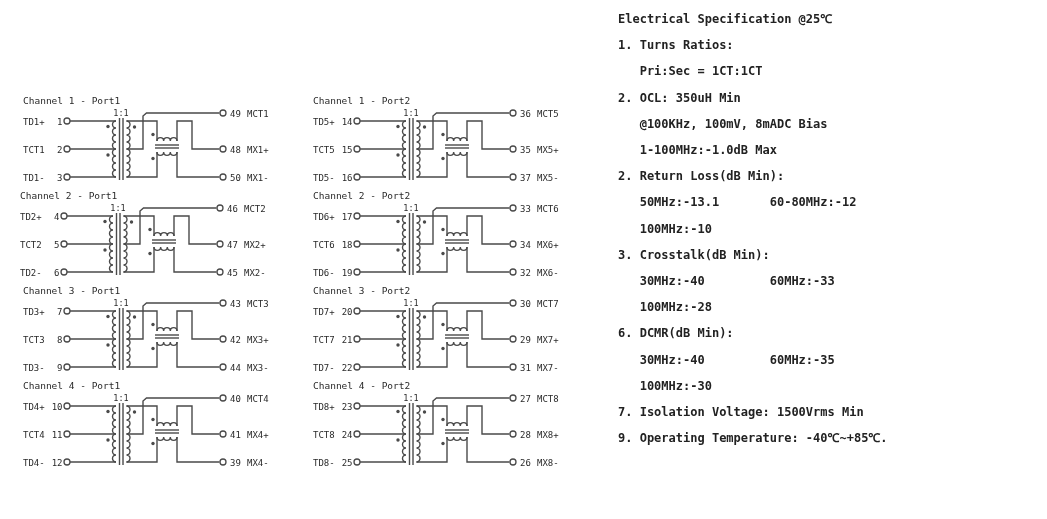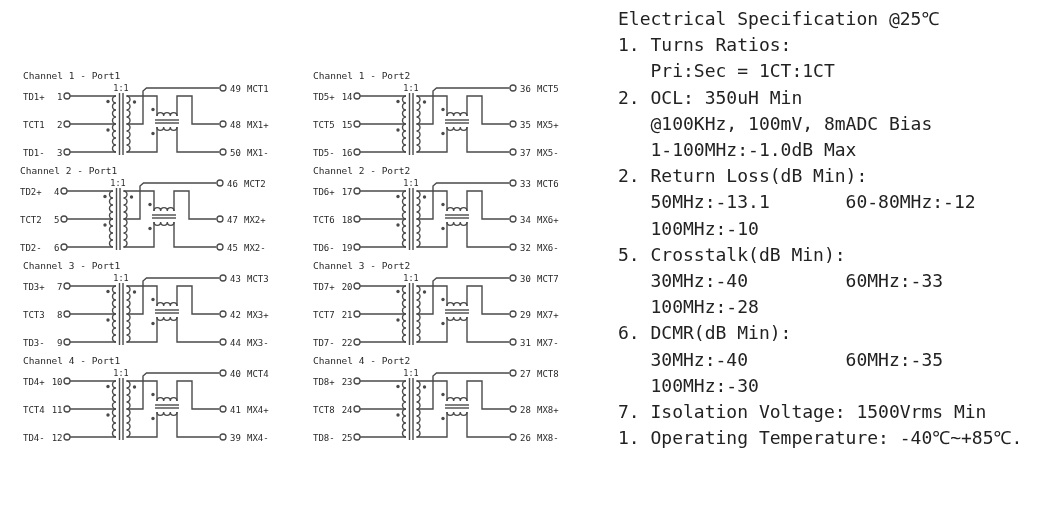--- a/index.html
+++ b/index.html
@@ -1,30 +1,30 @@
 <!DOCTYPE html>
 <html><head>
 <meta charset="utf-8">
 <style>
   html,body{margin:0;padding:0;background:#ffffff;}
   #page{position:relative;width:1047px;height:519px;background:#ffffff;overflow:hidden;
         font-family:"DejaVu Sans Mono", monospace;}
-  .channel{position:absolute;width:272px;height:95px;}
+  .channel{position:absolute;width:272px;height:95px;margin-top:25px;}
   .channel svg{display:block;}
   .channel text{font-family:"DejaVu Sans Mono", monospace;fill:#2a2a2a;}
   .ch-title{font-size:9.5px;}
   .ch-ratio{font-size:8.5px;}
   .pin-text{font-size:9px;}
   .wire{fill:none;stroke:#4a4a4a;stroke-width:1.4;}
   .coil{fill:none;stroke:#4a4a4a;stroke-width:1.4;}
   .term{fill:#ffffff;stroke:#4a4a4a;stroke-width:1.3;}
   .phase-dot{fill:#4a4a4a;stroke:none;}
   #spec-block{position:absolute;left:618px;top:6px;}
   .spec-line{white-space:pre;font-family:"DejaVu Sans Mono", monospace;
-             font-size:18px;line-height:26.2px;color:#222222;}
+             font-size:12px;line-height:26.2px;color:#222222;font-weight:bold;}
 </style>
 </head>
 <body>
 
 <div id="page">
   <div id="schematic-area">
   <div class="channel" style="left: 20px; top: 68px;">
     <svg width="272" height="95" viewBox="0 0 272 95">
 
       <text class="ch-title" x="3" y="11">Channel 1 - Port1</text>
@@ -491,22 +491,22 @@
   <div id="spec-block">
       <div class="spec-line">Electrical Specification @25℃</div>
       <div class="spec-line">1. Turns Ratios:</div>
       <div class="spec-line">   Pri:Sec = 1CT:1CT</div>
       <div class="spec-line">2. OCL: 350uH Min</div>
       <div class="spec-line">   @100KHz, 100mV, 8mADC Bias</div>
       <div class="spec-line">   1-100MHz:-1.0dB Max</div>
       <div class="spec-line">2. Return Loss(dB Min):</div>
       <div class="spec-line">   50MHz:-13.1       60-80MHz:-12</div>
       <div class="spec-line">   100MHz:-10</div>
-      <div class="spec-line">5. Crosstalk(dB Min):</div>
+      <div class="spec-line">3. Crosstalk(dB Min):</div>
       <div class="spec-line">   30MHz:-40         60MHz:-33</div>
       <div class="spec-line">   100MHz:-28</div>
       <div class="spec-line">6. DCMR(dB Min):</div>
       <div class="spec-line">   30MHz:-40         60MHz:-35</div>
       <div class="spec-line">   100MHz:-30</div>
       <div class="spec-line">7. Isolation Voltage: 1500Vrms Min</div>
-      <div class="spec-line">1. Operating Temperature: -40℃~+85℃.</div>
+      <div class="spec-line">9. Operating Temperature: -40℃~+85℃.</div>
     </div>
 </div>
 
 </body></html>

